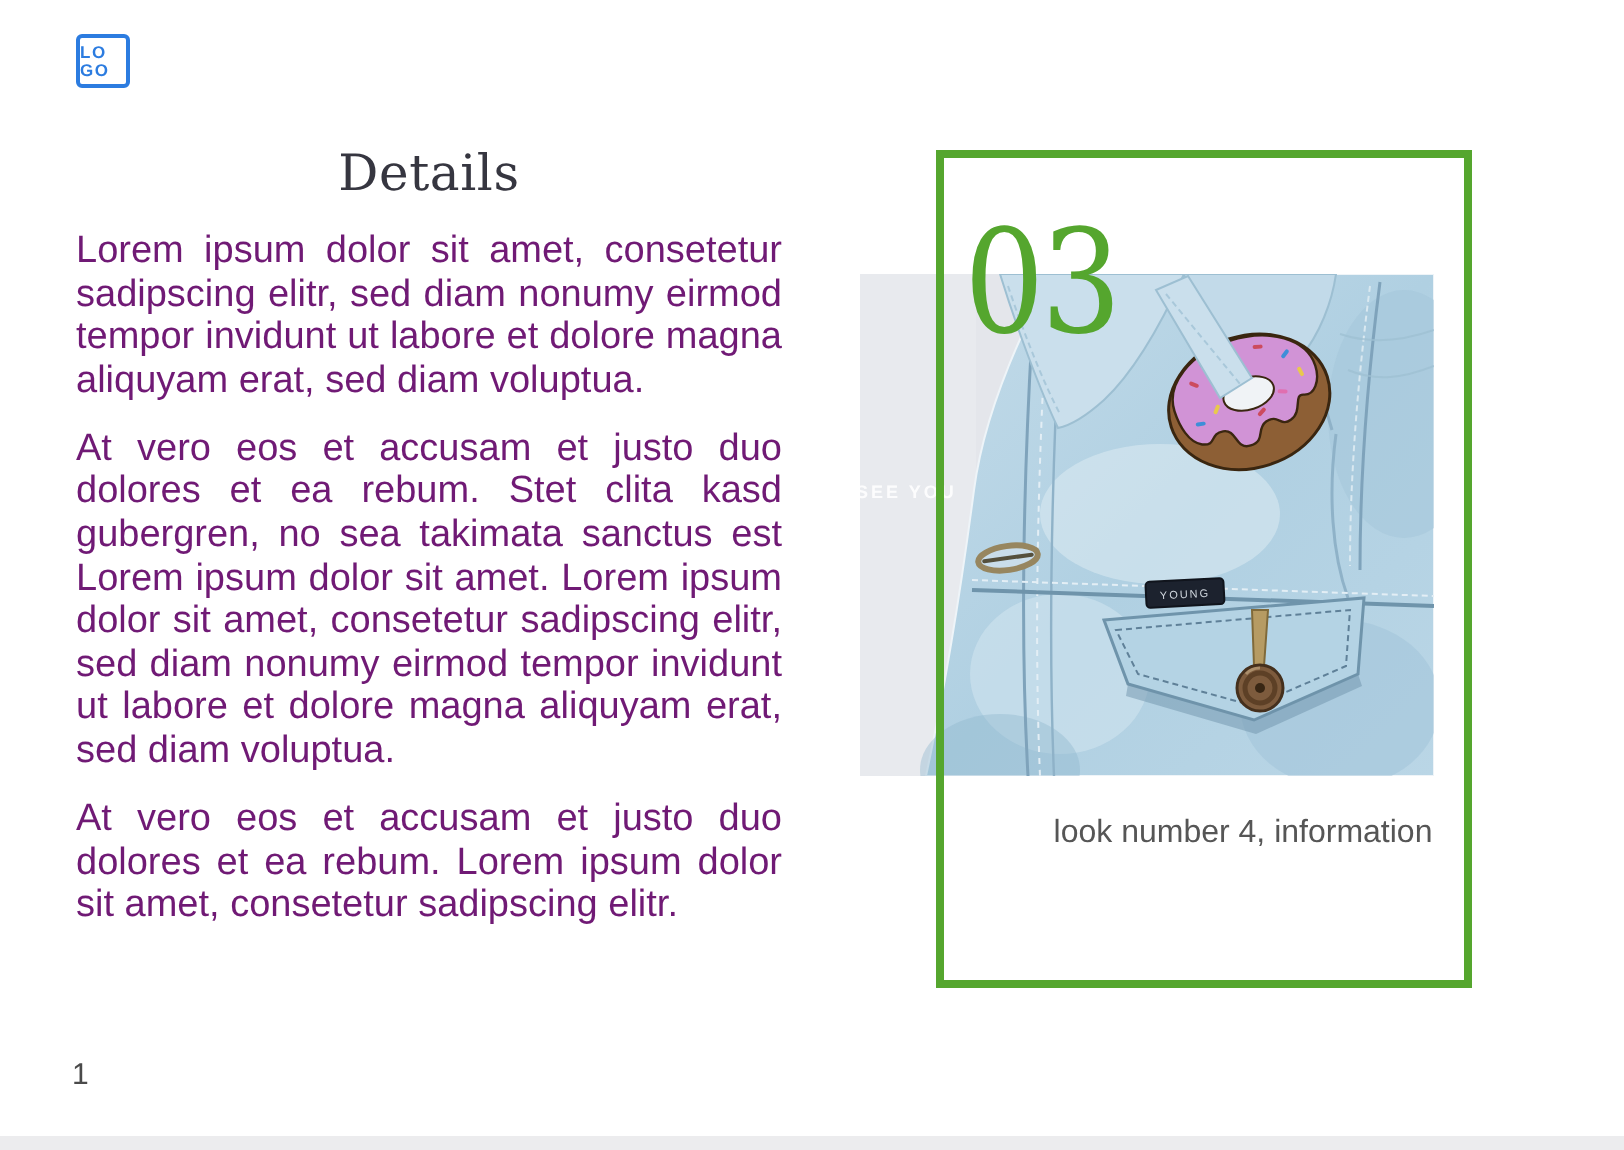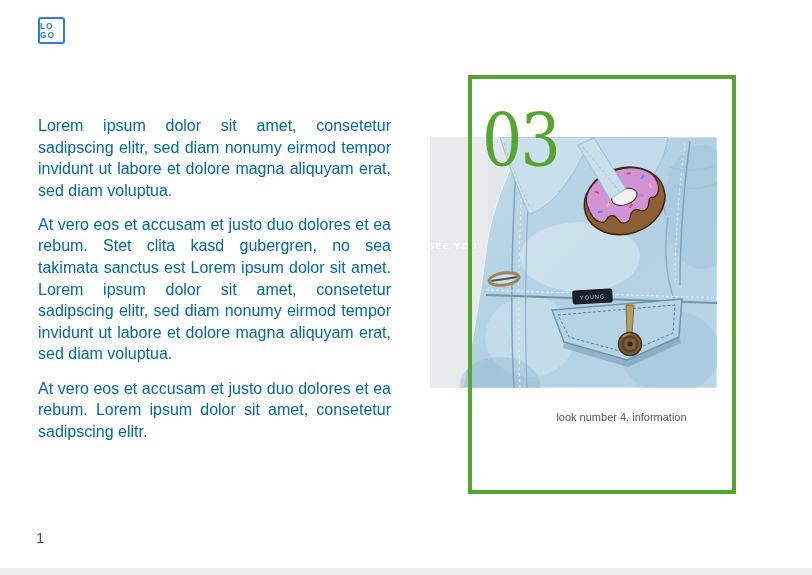--- a/index.html
+++ b/index.html
@@ -20,21 +20,21 @@
   .heading{
     position:absolute;left:38px;top:72px;width:353px;margin:0;text-align:center;
     font-family:"DejaVu Serif","Liberation Serif",serif;font-weight:normal;
     font-size:25px;color:#363640;letter-spacing:.3px;
   }
   
   .bodycol{
     position:absolute;left:38px;top:115px;width:353px;
   }
   .bodycol p{
-    margin:0 0 12.5px 0;font-size:16px;line-height:21.6px;color:#0369a1;
+    margin:0 0 12.5px 0;font-size:19px;line-height:21.6px;color:#701a75;
     text-align:justify;
   }
   
   .pagenum{
     position:absolute;left:36px;top:529px;font-size:15px;color:#4a4a4a;
   }
   
   .photo{
     position:absolute;left:430px;top:137px;width:287px;height:251px;z-index:1;
   }
@@ -45,37 +45,38 @@
     border:4px solid #55a62e;z-index:3;text-align:center;
   }
   .bignum{
     position:absolute;left:10px;top:26px;margin:0;
     font-family:"DejaVu Serif","Liberation Serif",serif;
     font-size:72px;line-height:1;color:#55a62e;font-weight:normal;
     transform:scaleX(.88);transform-origin:left top;letter-spacing:-2px;
   }
   .caption{
     position:absolute;left:468px;top:408px;width:307px;z-index:4;
-    text-align:center;font-size:11px;line-height:18px;color:#565656;
+    text-align:center;font-size:16px;line-height:18px;color:#565656;
   }
   
   .page-edge{
     position:absolute;left:0;top:568px;width:812px;height:7px;background:#ececee;z-index:5;
   }
 </style>
 </head>
 <body>
 
 <div id="page">
 
   <div class="logo">
     <span>LO</span>
     <span>GO</span>
   </div>
 
+  <h1 class="heading">Details</h1>
 
   <div class="bodycol">
     <p>Lorem ipsum dolor sit amet, consetetur sadipscing elitr, sed diam nonumy eirmod tempor invidunt ut labore et dolore magna aliquyam erat, sed diam voluptua.</p>
     <p>At vero eos et accusam et justo duo dolores et ea rebum. Stet clita kasd gubergren, no sea takimata sanctus est Lorem ipsum dolor sit amet. Lorem ipsum dolor sit amet, consetetur sadipscing elitr, sed diam nonumy eirmod tempor invidunt ut labore et dolore magna aliquyam erat, sed diam voluptua.</p>
     <p>At vero eos et accusam et justo duo dolores et ea rebum. Lorem ipsum dolor sit amet, consetetur sadipscing elitr.</p>
   </div>
 
   <div class="pagenum">1</div>
 
   <div class="photo">

